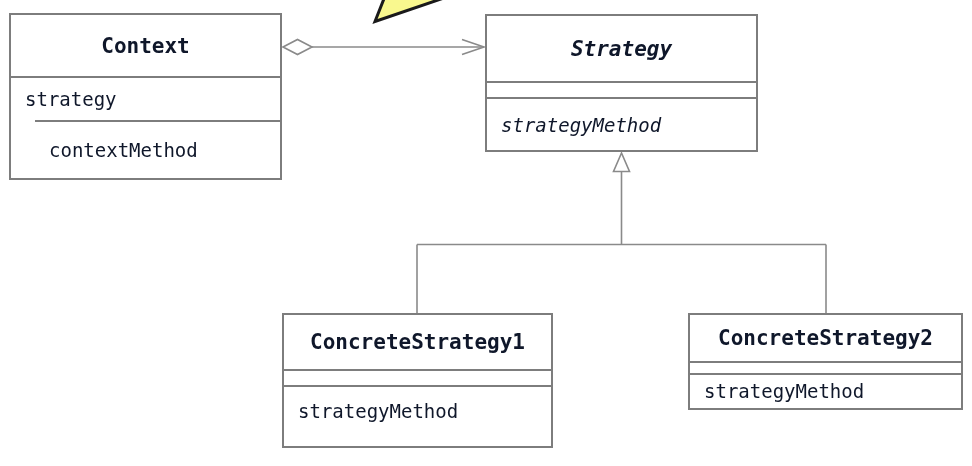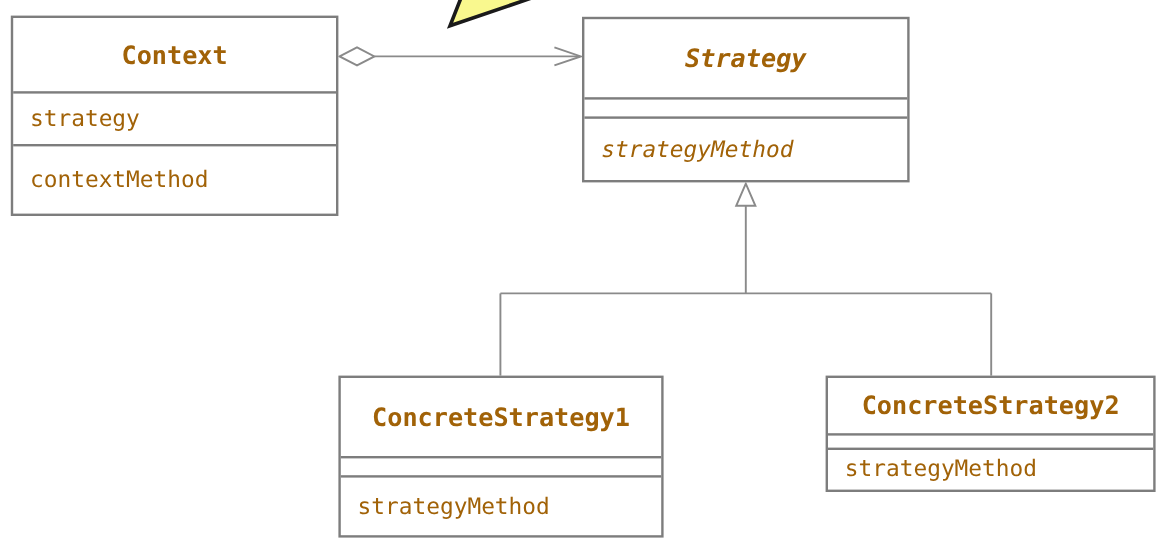--- a/index.html
+++ b/index.html
@@ -2,21 +2,21 @@
 <html><head>
 <meta charset="utf-8">
 <style>
   html,body{margin:0;padding:0;background:#ffffff;}
   .stage{
     position:relative;
     width:972px;height:466px;
     background:#ffffff;
     overflow:hidden;
     font-family:"DejaVu Sans Mono","Liberation Mono",monospace;
-    color:#a16207;
+    color:#0f172a;
   }
   .connector-layer{
     position:absolute;left:0;top:0;width:972px;height:466px;
     pointer-events:none;
   }
   .uml-class{
     position:absolute;
     box-sizing:border-box;
     border:2px solid #7d7d7d;
     background:#ffffff;
@@ -36,29 +36,29 @@
   }
   .comp.member{
     font-size:19px;
     padding-left:14px;
   }
   .italic{font-style:italic;}
   
   #box-context{left:9px;top:13px;width:273px;height:167px;}
   #box-context .title{height:66px;}
   #box-context .attr{height:47px;}
-  #box-context .method{height:62px;}
+  #box-context .method{height:62px;margin-left:24px;}
   
   #box-strategy{left:485px;top:14px;width:273px;height:138px;}
   #box-strategy .title{height:65px;}
   #box-strategy .empty{height:16px;}
   #box-strategy .method{height:53px;}
   
   #box-concrete1{left:282px;top:313px;width:271px;height:135px;}
-  #box-concrete1 .title{height:65px;}
+  #box-concrete1 .title{height:54px;}
   #box-concrete1 .empty{height:16px;}
   #box-concrete1 .method{height:50px;}
   
   #box-concrete2{left:688px;top:313px;width:275px;height:97px;}
   #box-concrete2 .title{height:65px;}
   #box-concrete2 .empty{height:15px;}
   #box-concrete2 .method{height:49px;}
 </style>
 </head>
 <body>

